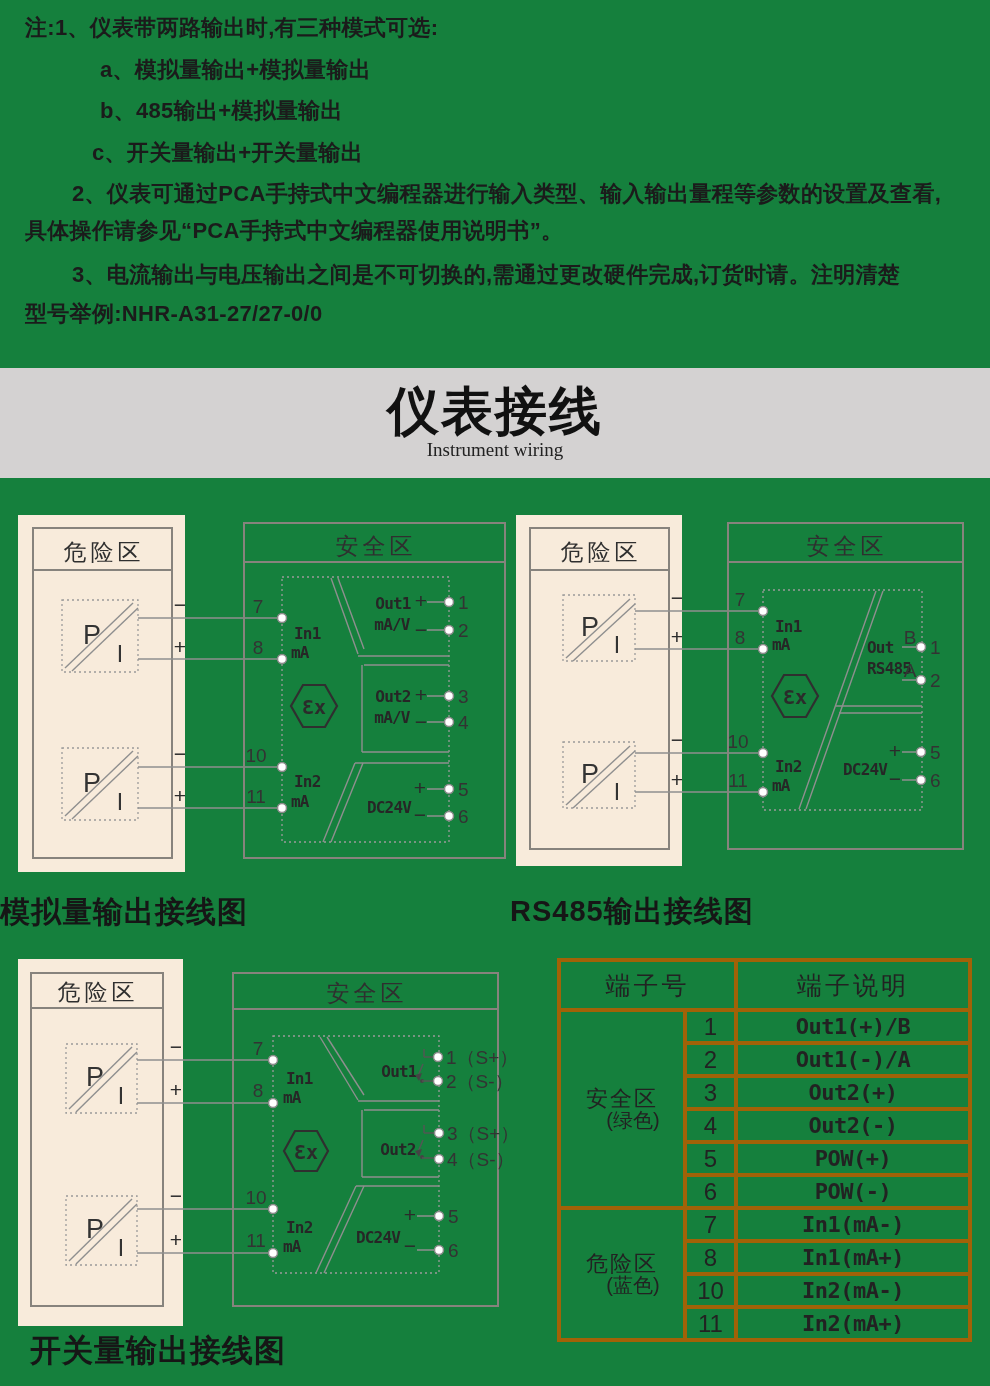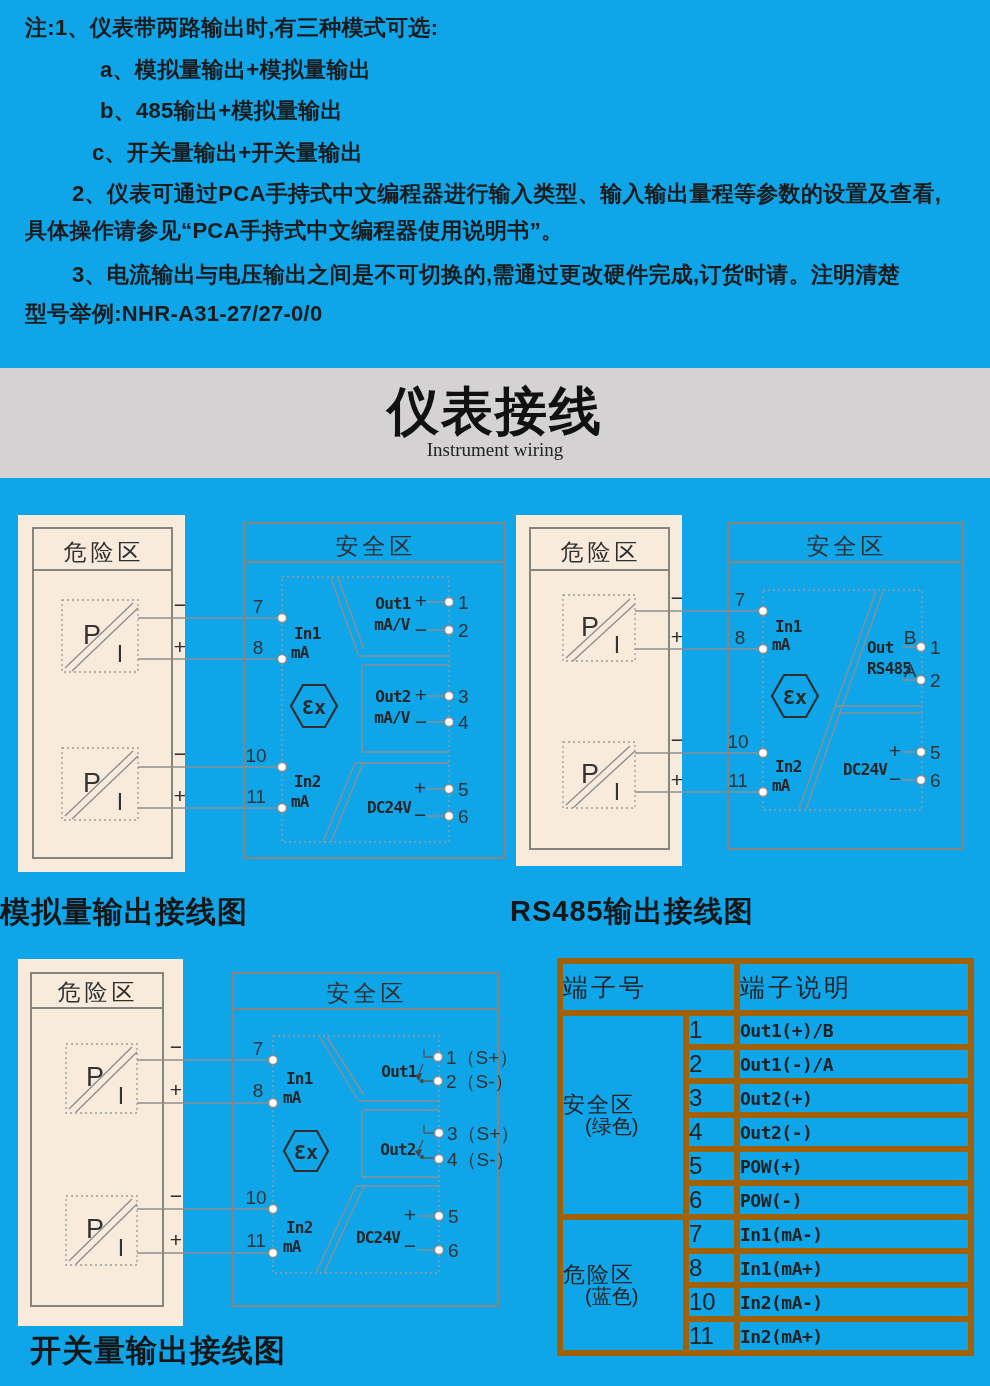--- a/index.html
+++ b/index.html
@@ -1,16 +1,16 @@
 <!DOCTYPE html>
 <html><head>
 <meta charset="utf-8">
 <style>
   html,body{margin:0;padding:0;background:#fff;}
-  #page{position:relative;width:990px;height:1386px;background:#0ea5e9;overflow:hidden;
+  #page{position:relative;width:990px;height:1386px;background:#15803d;overflow:hidden;
         font-family:"Liberation Sans",sans-serif;color:#1d1d1d;}
   .note-line{position:absolute;font-size:22px;font-weight:600;line-height:1.15;
              letter-spacing:0.3px;white-space:nowrap;color:#1b1b1b;}
   #banner{position:absolute;left:0;top:368px;width:990px;height:110px;background:#d4d2d2;
           display:flex;flex-direction:column;align-items:center;justify-content:center;}
   #banner .title{font-size:52px;font-weight:600;color:#111;line-height:1.02;letter-spacing:2px;}
   #banner .subtitle{font-size:19px;font-weight:400;color:#222;margin-top:1px;font-family:Liberation Serif, serif;}
   .diagram-svg{position:absolute;}
   .caption{position:absolute;text-align:left;font-size:30px;font-weight:700;
            color:#161616;letter-spacing:1px;white-space:nowrap;}
@@ -27,26 +27,26 @@
   .boxline{stroke:#87837d;stroke-width:2;fill:none;}
   .dotted{stroke:#9b9b9b;stroke-width:1.3;fill:none;stroke-dasharray:2 3;}
   .term{fill:#ffffff;stroke:#8a8a8a;stroke-width:1.5;}
   .hex{stroke:#2f2f2f;stroke-width:2.2;fill:none;}
   .beige{fill:#f8ebdb;}
   .lever{stroke:#555;stroke-width:1.4;fill:none;}
   .leverdot{fill:#444;}
   
   #term-table{position:absolute;left:557px;top:958px;width:411px;height:384px;
               border-collapse:collapse;table-layout:fixed;}
-  #term-table td{border:6px solid #a16207;vertical-align:middle;
+  #term-table td{border:4px solid #a16207;text-align:center;vertical-align:middle;
                  padding:0;color:#222;}
   #term-table .hdr{height:46px;font-size:25px;font-weight:500;letter-spacing:3px;}
   #term-table .num{font-size:24px;font-weight:500;}
   #term-table .desc{font-family:"DejaVu Sans Mono",monospace;font-weight:700;
-                    font-size:18px;letter-spacing:-0.5px;}
+                    font-size:22px;letter-spacing:-0.5px;}
   #term-table .zone{font-size:22px;font-weight:500;line-height:1.0;letter-spacing:2px;}
   #term-table .zone .sub{font-size:20px;letter-spacing:0;padding-left:22px;}
   #term-table tr.body-row{height:33px;}
 </style>
 </head>
 <body>
 
 <div id="page">
 
   <div class="note-line" style="left:25px;top:15px;">注:1、仪表带两路输出时,有三种模式可选:</div>

